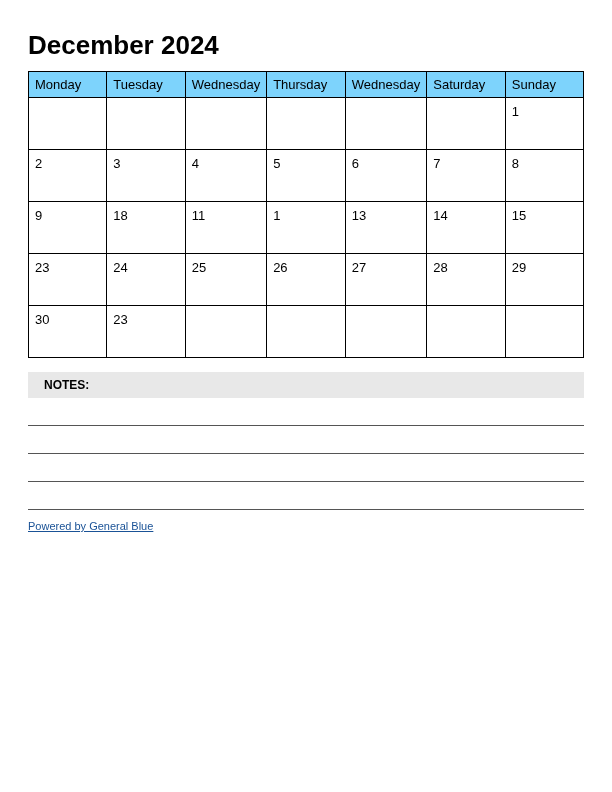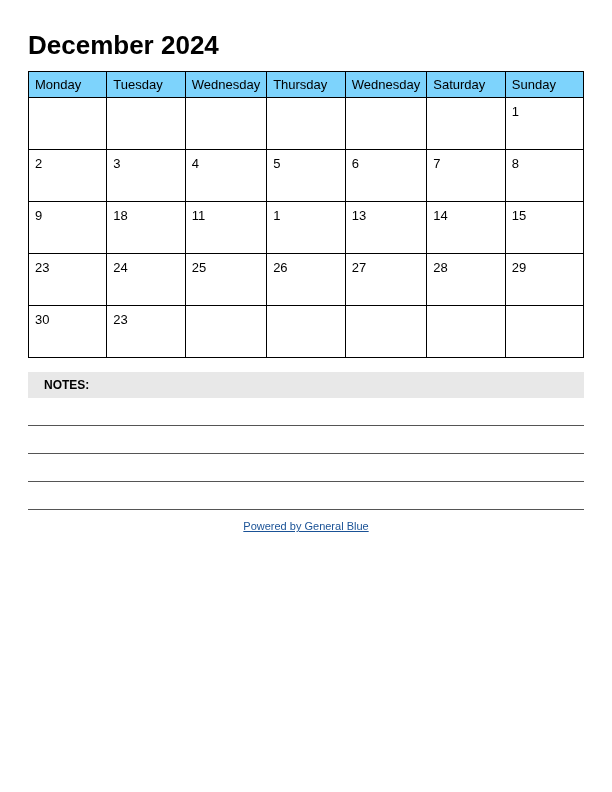--- a/index.html
+++ b/index.html
@@ -69,21 +69,21 @@
     .notes-line {
       display: block;
       width: 100%;
       border: none;
       border-bottom: 1px solid #555;
       height: 28px;
       background: #fff;
     }
 
     .powered-by {
-      text-align: center;
+      text-align: left;
       margin-top: 10px;
       font-size: 11px;
     }
 
     .powered-by a {
       color: #1a5296;
       text-decoration: underline;
     }
   </style>
 </head>

